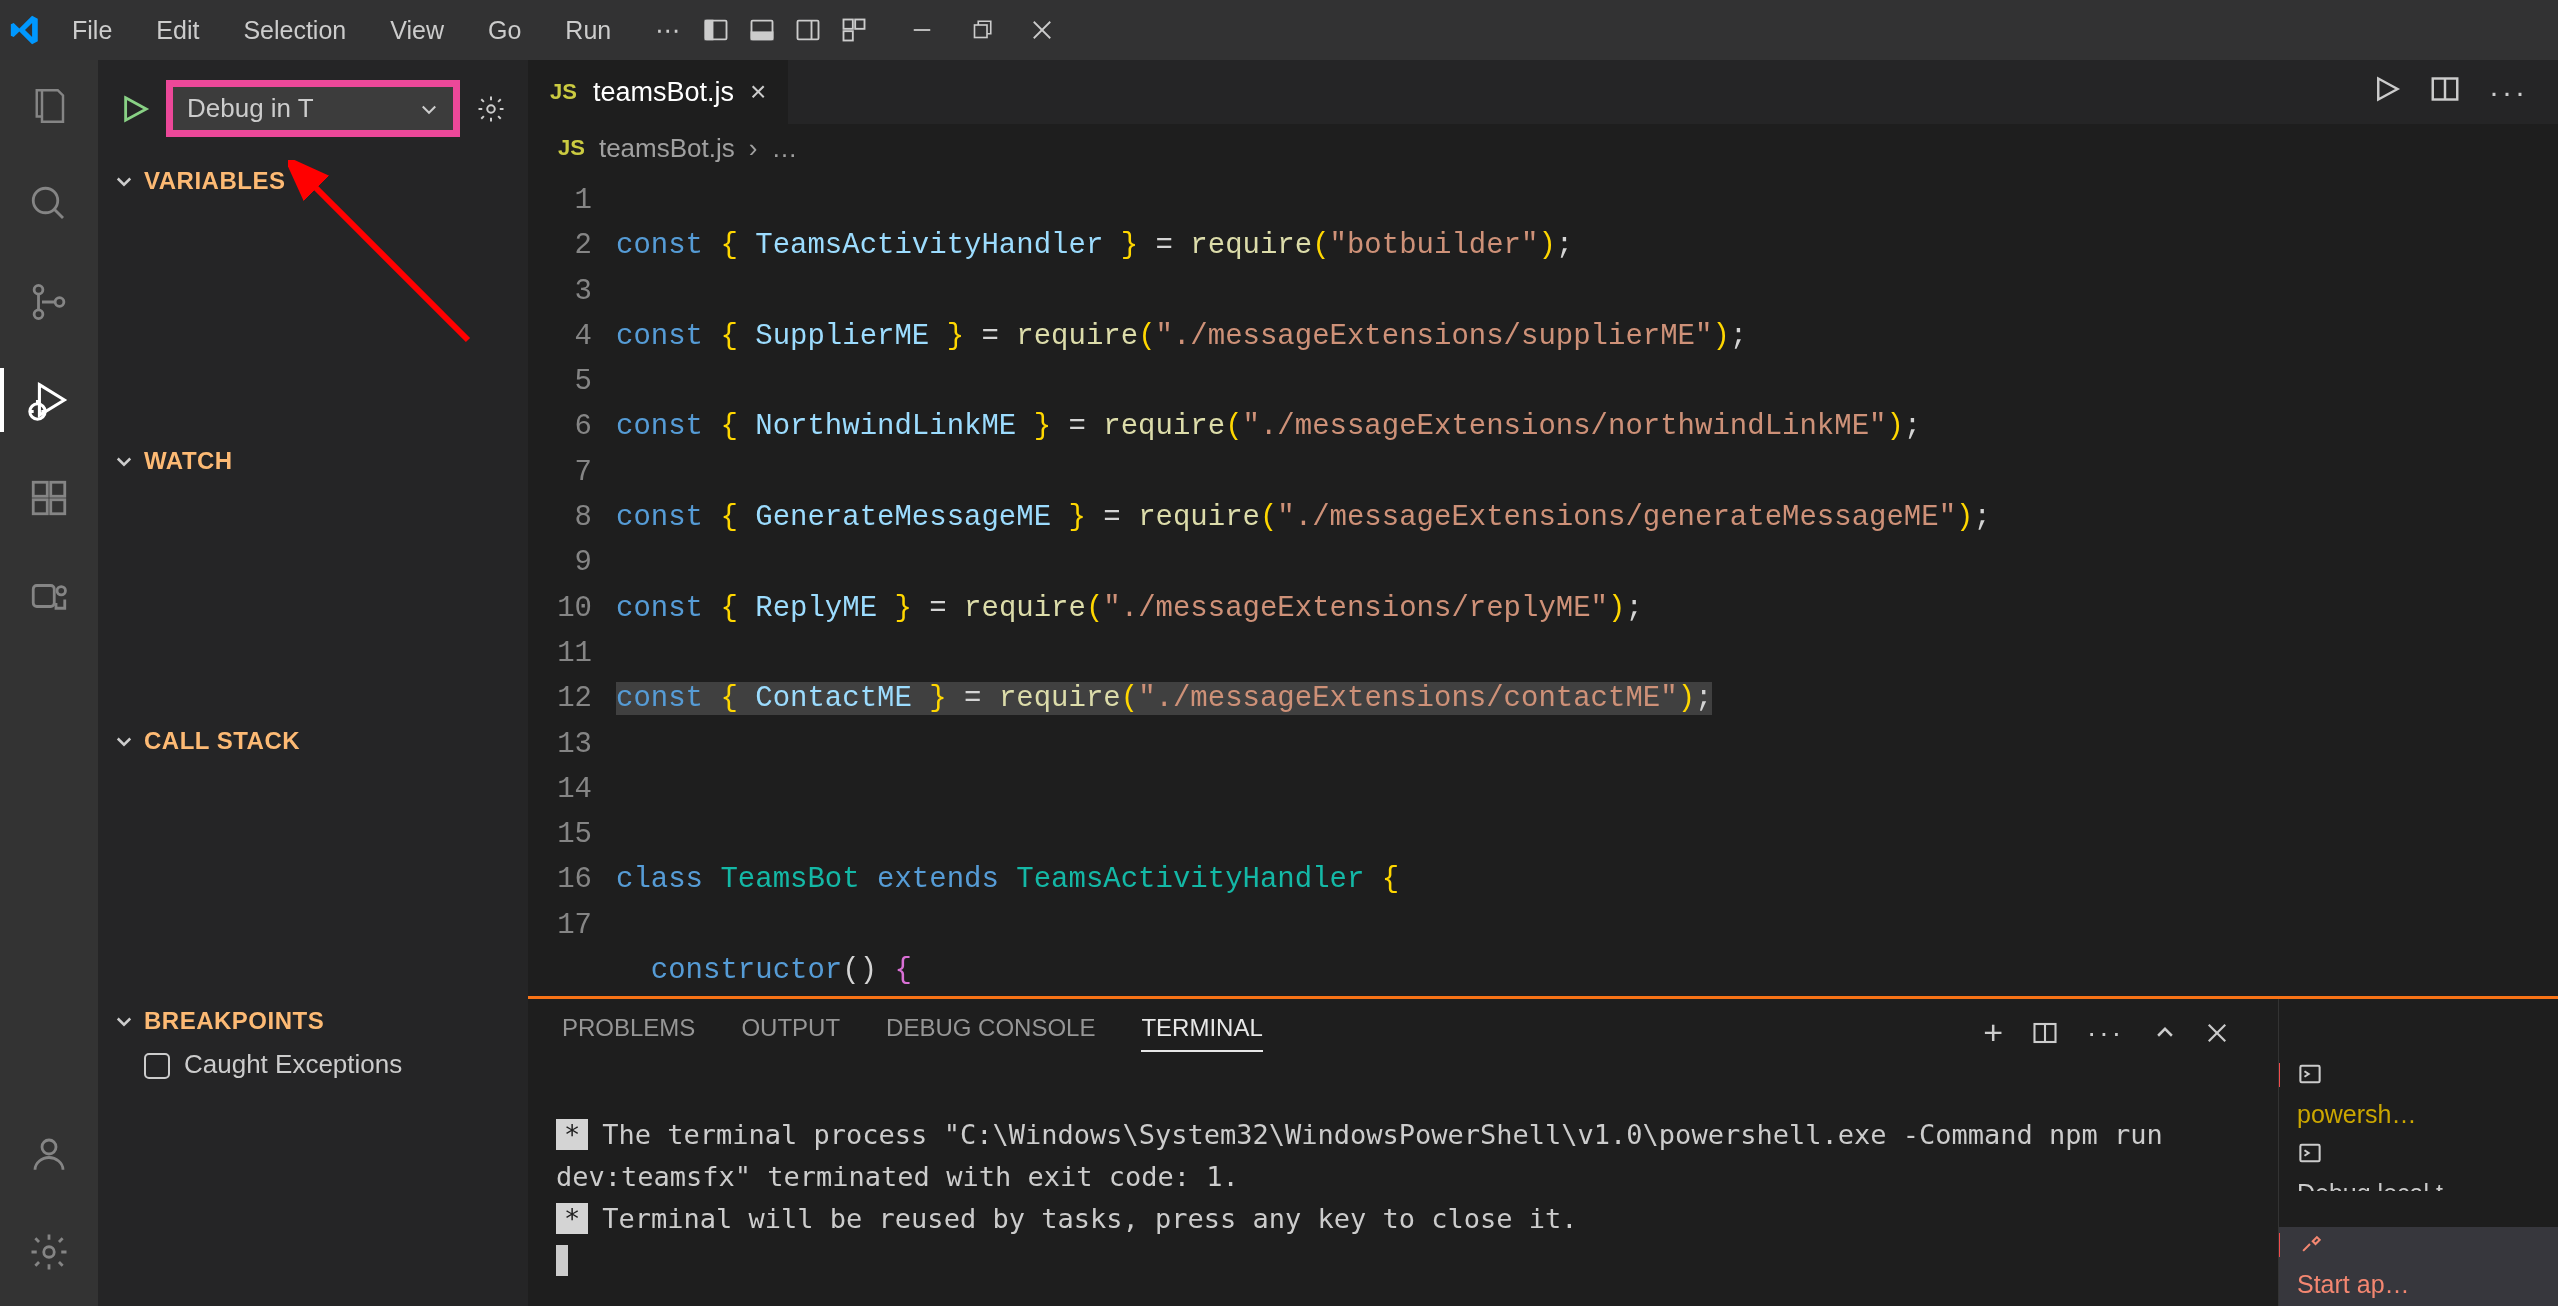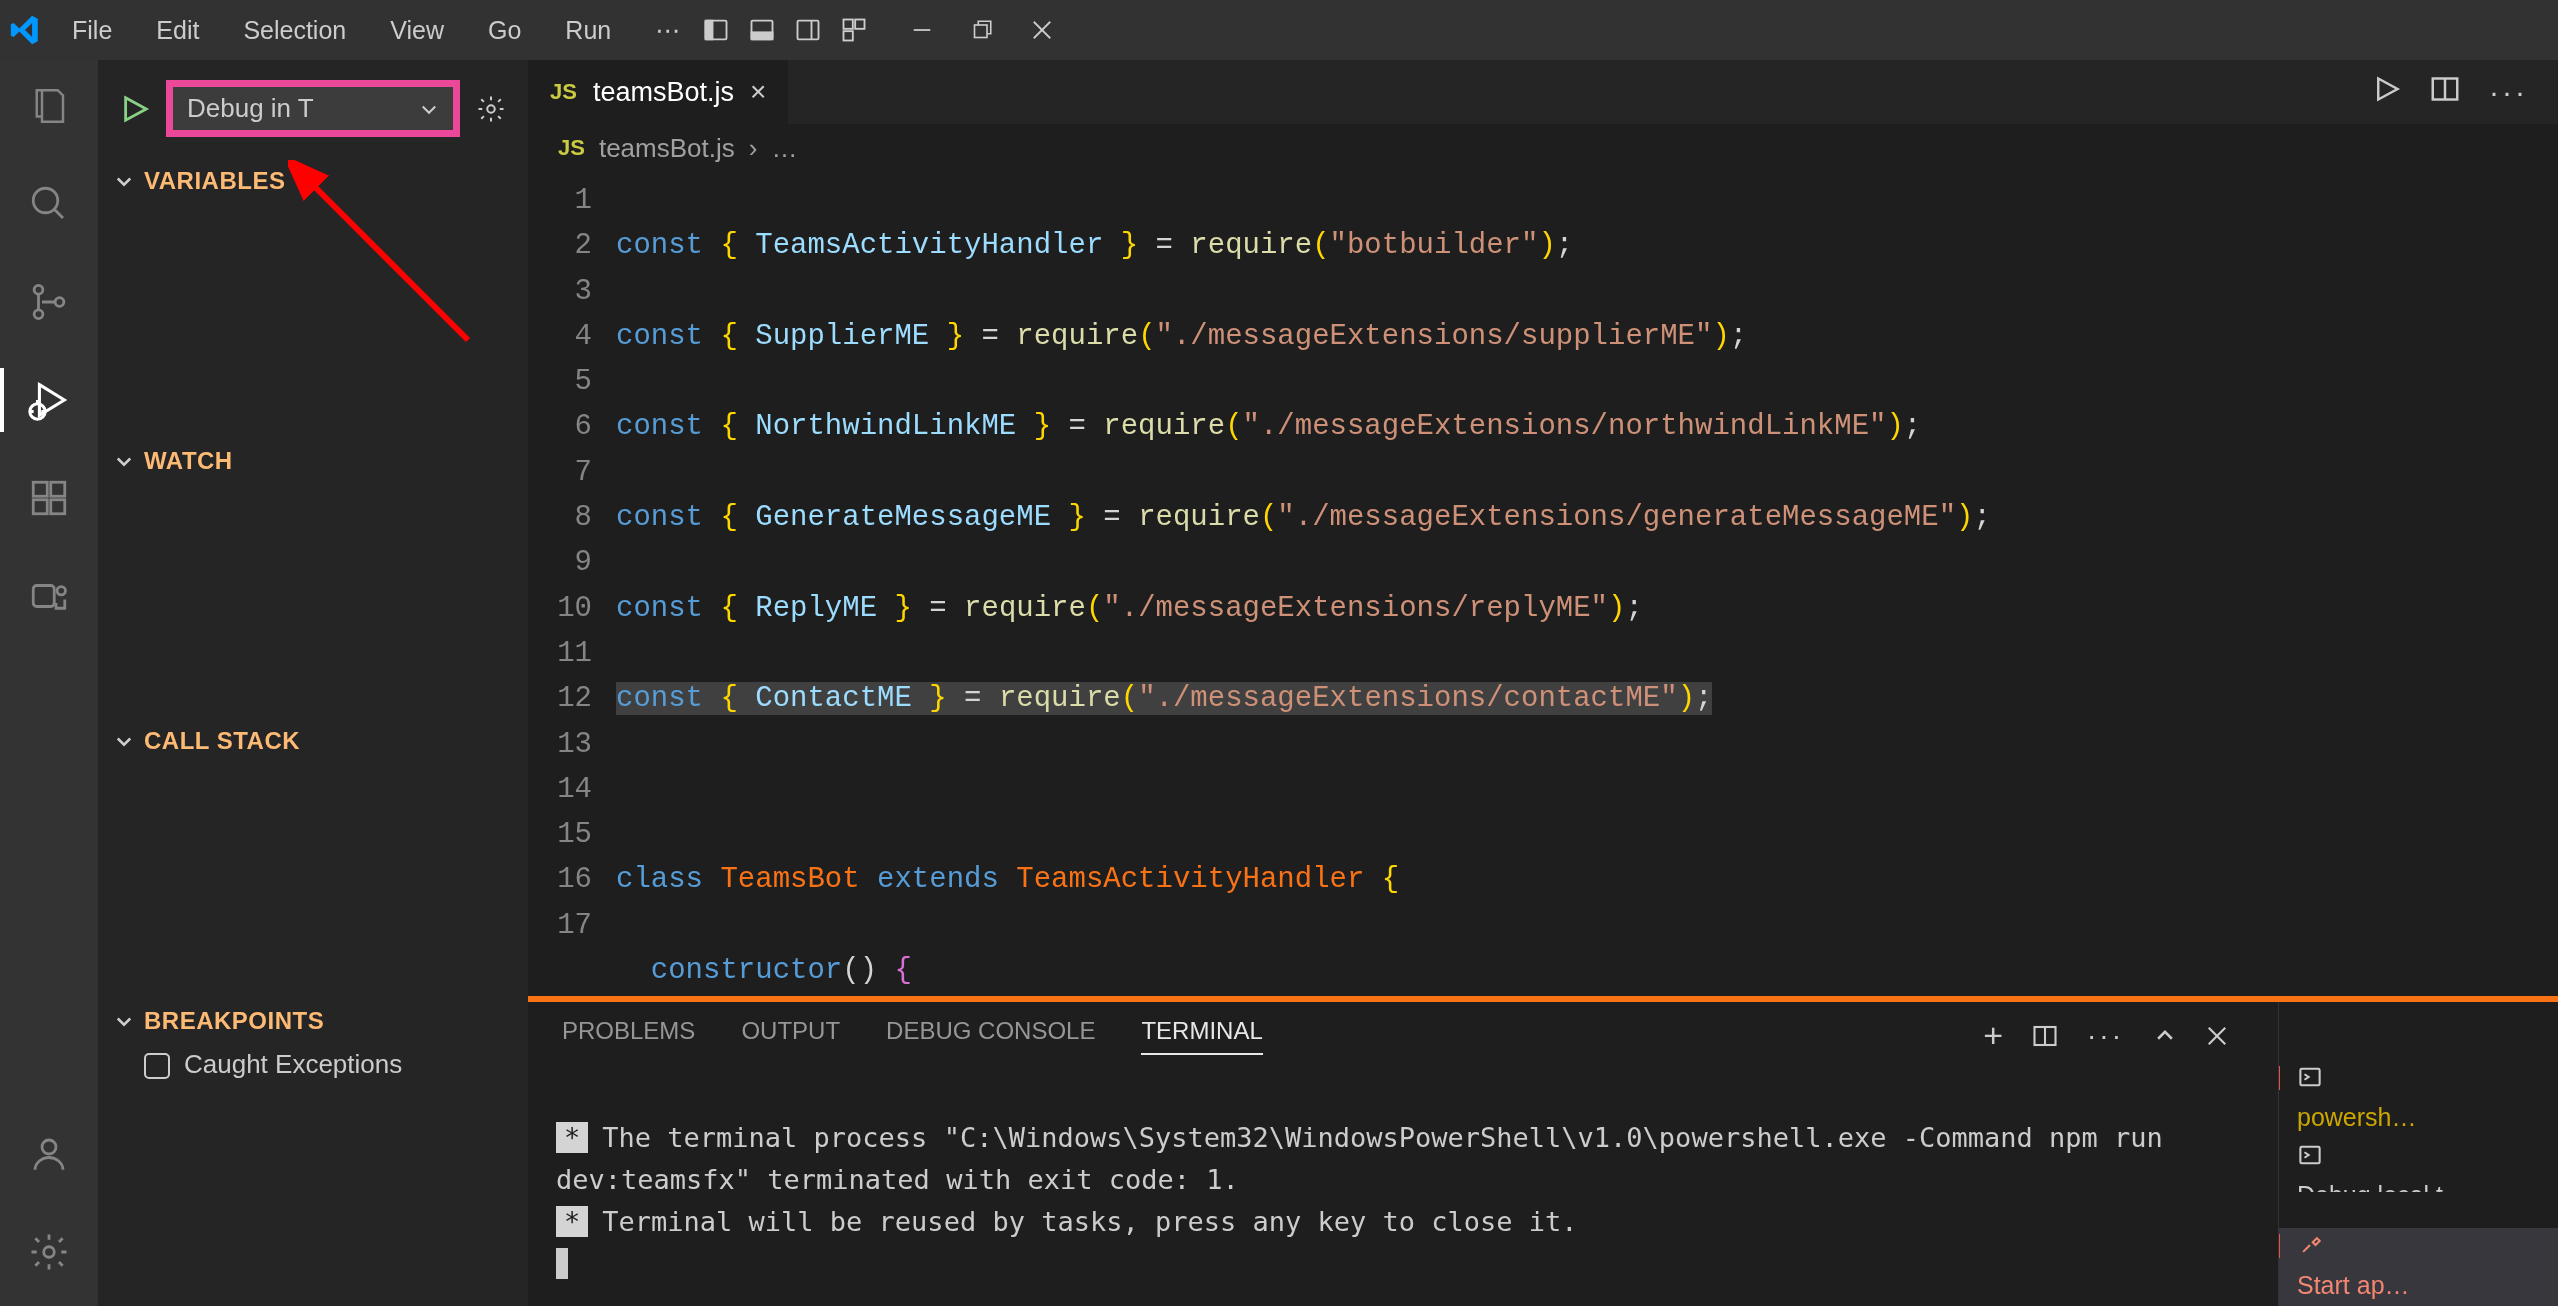--- a/index.html
+++ b/index.html
@@ -47,41 +47,41 @@
 .tab .close { font-size:28px; color:#ccc; }
 .tabs .tab-actions { margin-left:auto; display:flex; gap:30px; padding-right:30px; color:#ccc; }
 .breadcrumbs { height:48px; display:flex; align-items:center; gap:14px; padding-left:30px; font-size:26px; color:#a0a0a0; background:#1e1e1e; }
 .breadcrumbs .js-badge { color:#cbcb41; font-weight:700; font-size:22px; }
 .editor-body { flex:1; display:flex; background:#1e1e1e; font-family:Consolas,"Courier New",monospace; font-size:29px; line-height:45.3px; overflow:hidden; position:relative; }
 .gutter { width:88px; text-align:right; color:#858585; padding-right:24px; padding-top:6px; user-select:none; }
 .code { flex:1; white-space:pre; padding-top:6px; color:#d4d4d4; position:relative; }
 .sel { background:#404040; }
 
 
-.panel { height:310px; background:#1e1e1e; border-top:6px solid #f97316; display:flex; }
+.panel { height:310px; background:#1e1e1e; border-top:3px solid #f97316; display:flex; }
 .panel-left { flex:1; display:flex; flex-direction:column; }
 .panel-tabs { display:flex; gap:46px; padding:14px 34px 0 34px; font-size:24px; color:#969696; align-items:center; }
 .panel-tabs .ptab.active { color:#e7e7e7; border-bottom:2px solid #e7e7e7; padding-bottom:8px; }
 .panel-tabs .ptab { padding-bottom:10px; }
 .panel-actions { margin-left:auto; display:flex; gap:30px; color:#ccc; align-items:center; padding-right:16px; }
 .term-body { flex:1; font-family:Consolas,monospace; font-size:27px; color:#ccc; padding:20px 28px; line-height:42px; white-space:pre-wrap; }
 .term-body .star { background:#d4d4d4; color:#1e1e1e; padding:0 8px; margin-right:14px; }
 .panel-side { width:280px; border-left:1px solid #333; display:flex; flex-direction:column; padding-top:58px; font-size:25px; }
 .panel-side .task { display:flex; align-items:flex-start; gap:15px; padding:6px 18px; color:#ccc; white-space:nowrap; overflow:hidden; text-overflow:ellipsis; position:relative;flex-direction:column;}
 .panel-side .task.selected { background:#37373d;margin-top:36px; }
 .panel-side .task .t-icon { width:26px; display:flex; justify-content:center; }
 .panel-side .task .warn { color:#cca700; }
 .panel-side .task .err  { color:#f48771; }
 .panel-side .task .errlabel { color:#f48771; }
 .panel-side .task .red-dot{ position:absolute; left:-5px; width:6px; height:24px; background:#f14c4c;}
 
 
 .kw { color:#569cd6; }
 .fn { color:#dcdcaa; }
-.cls{ color:#f97316; }
+.cls{ color:#14b8a6; }
 .var{ color:#9cdcfe; }
 .str{ color:#ce9178; }
 .pun{ color:#d4d4d4; }
 .brc{ color:#ffd700; }
 .brc2{ color:#da70d6; }
 
 svg { display:block; }
 </style>
 </head>
 <body>

